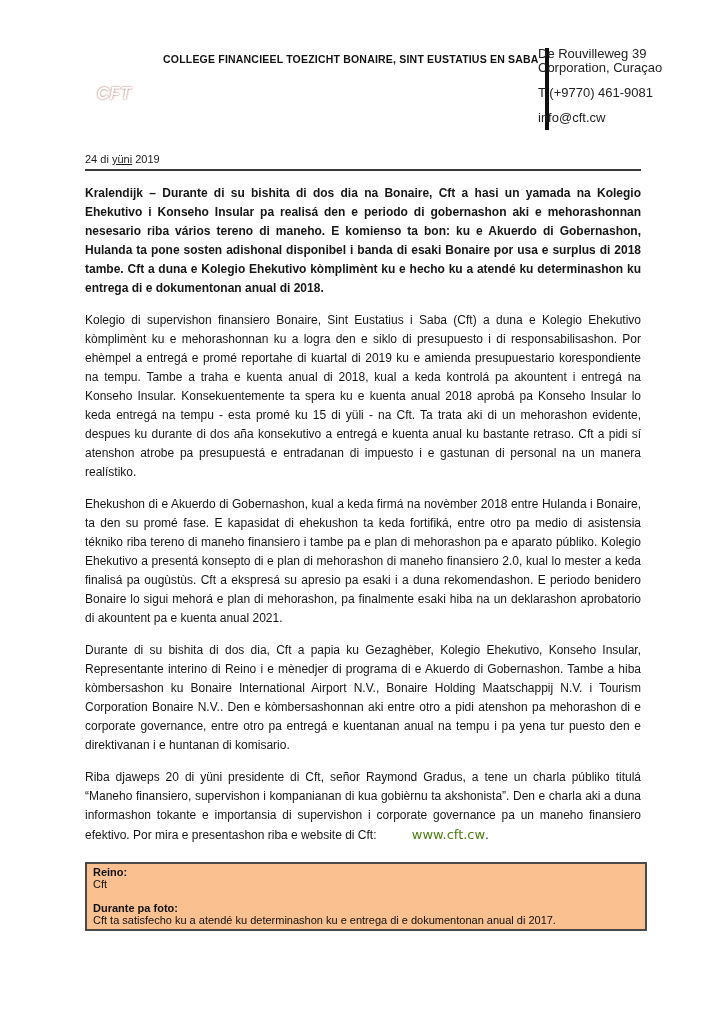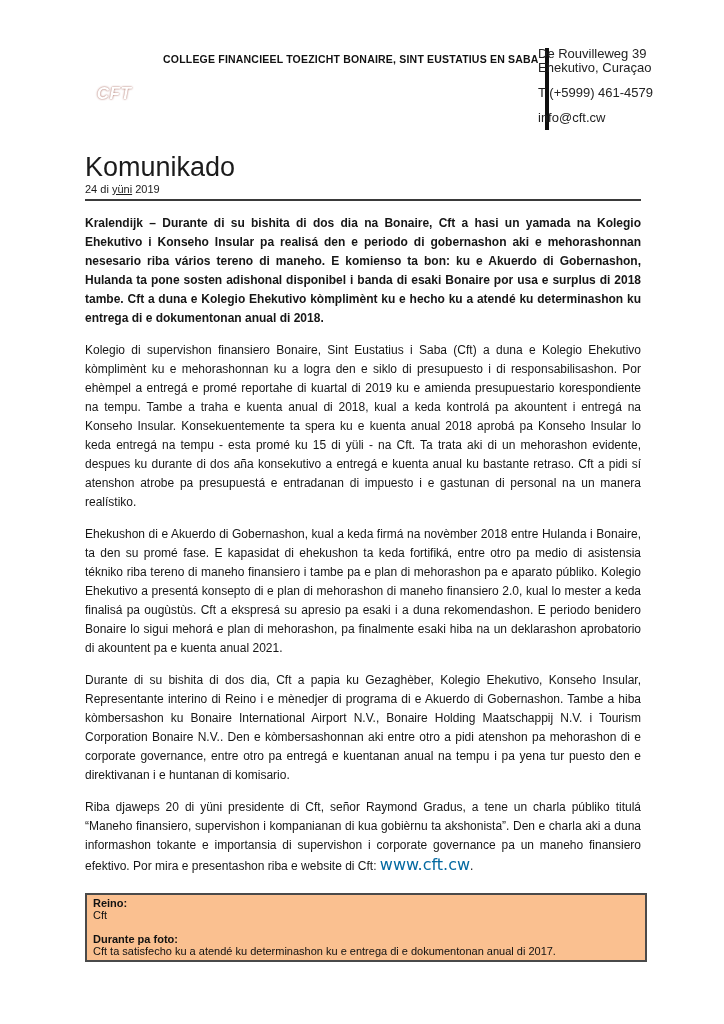--- a/index.html
+++ b/index.html
@@ -53,21 +53,21 @@
     margin:16px 0 0 0;
     font-size:13.5px; font-weight:bold; line-height:21px;
     text-align:justify; color:#111;
   }
   p.body-par {
     margin:13px 0 0 0;
     font-size:12px; line-height:19px;
     text-align:justify; color:#161616;
   }
   p.lead { font-weight:bold; }
-  .www { font-size:16px; font-family:"DejaVu Sans", sans-serif; color:#0369a1; text-decoration:none; }
+  .www { font-size:13px; font-family:"DejaVu Sans", sans-serif; color:#4d7c0f; text-decoration:none;margin-left:32px; }
   .fin { margin-top:14px; text-align:left; }
 
   
   .photo-box {
     margin-top:17px;
     width:546px;
     background:#FAC090;
     border:2px solid #4a4a4a;
     padding:2px 6px 3px 6px;
     font-size:11px; line-height:12px; color:#111;
@@ -81,30 +81,29 @@
 <div class="page">
 
   <div class="letterhead">
     <div class="logo">
       <span class="logo-text">CFT</span>
     </div>
     <div class="org-title">COLLEGE FINANCIEEL TOEZICHT BONAIRE, SINT EUSTATIUS EN SABA</div>
     <div class="vbar"></div>
     <div class="contact">
       <div>De Rouvilleweg 39</div>
-      <div>Ehekutivo, Curaçao</div>
+      <div>Corporation, Curaçao</div>
       <div class="gap"></div>
-      <div>T (+5999) 461-4579</div>
+      <div>T (+9770) 461-9081</div>
       <div class="gap"></div>
       <div>info@cft.cw</div>
     </div>
   </div>
 
   <div class="content">
-    <h1 class="doc-title">Komunikado</h1>
     <p class="doc-date"><span>24 di </span><span class="u">yüni</span><span> 2019</span></p>
     <hr class="rule">
 
 
     <p class="body-par lead">Kralendijk – Durante di su bishita di dos dia na Bonaire, Cft a hasi un yamada na Kolegio Ehekutivo i Konseho Insular pa realisá den e periodo di gobernashon aki e mehorashonnan nesesario riba vários tereno di maneho. E komienso ta bon: ku e Akuerdo di Gobernashon, Hulanda ta pone sosten adishonal disponibel i banda di esaki Bonaire por usa e surplus di 2018 tambe. Cft a duna e Kolegio Ehekutivo kòmplimènt ku e hecho ku a atendé ku determinashon ku entrega di e dokumentonan anual di 2018.</p>
 
     <p class="body-par">Kolegio di supervishon finansiero Bonaire, Sint Eustatius i Saba (Cft) a duna e Kolegio Ehekutivo kòmplimènt ku e mehorashonnan ku a logra den e siklo di presupuesto i di responsabilisashon. Por ehèmpel a entregá e promé reportahe di kuartal di 2019 ku e amienda presupuestario korespondiente na tempu. Tambe a traha e kuenta anual di 2018, kual a keda kontrolá pa akountent i entregá na Konseho Insular. Konsekuentemente ta spera ku e kuenta anual 2018 aprobá pa Konseho Insular lo keda entregá na tempu - esta promé ku 15 di yüli - na Cft. Ta trata aki di un mehorashon evidente, despues ku durante di dos aña konsekutivo a entregá e kuenta anual ku bastante retraso. Cft a pidi sí atenshon atrobe pa presupuestá e entradanan di impuesto i e gastunan di personal na un manera realístiko.</p>
     <p class="body-par">Ehekushon di e Akuerdo di Gobernashon, kual a keda firmá na novèmber 2018 entre Hulanda i Bonaire, ta den su promé fase. E kapasidat di ehekushon ta keda fortifiká, entre otro pa medio di asistensia tékniko riba tereno di maneho finansiero i tambe pa e plan di mehorashon pa e aparato públiko. Kolegio Ehekutivo a presentá konsepto di e plan di mehorashon di maneho finansiero 2.0, kual lo mester a keda finalisá pa ougùstùs. Cft a ekspresá su apresio pa esaki i a duna rekomendashon. E periodo benidero Bonaire lo sigui mehorá e plan di mehorashon, pa finalmente esaki hiba na un deklarashon aprobatorio di akountent pa e kuenta anual 2021.</p>
     <p class="body-par">Durante di su bishita di dos dia, Cft a papia ku Gezaghèber, Kolegio Ehekutivo, Konseho Insular, Representante interino di Reino i e mènedjer di programa di e Akuerdo di Gobernashon. Tambe a hiba kòmbersashon ku Bonaire International Airport N.V., Bonaire Holding Maatschappij N.V. i Tourism Corporation Bonaire N.V.. Den e kòmbersashonnan aki entre otro a pidi atenshon pa mehorashon di e corporate governance, entre otro pa entregá e kuentanan anual na tempu i pa yena tur puesto den e direktivanan i e huntanan di komisario.</p>
 

